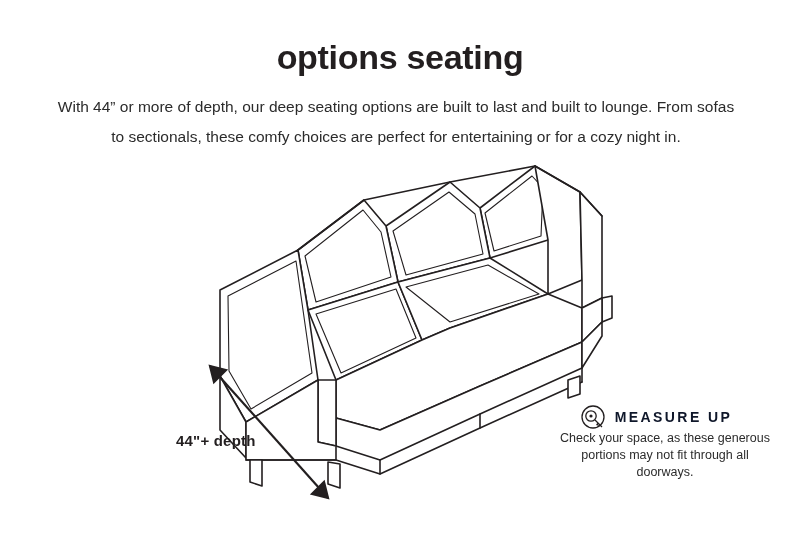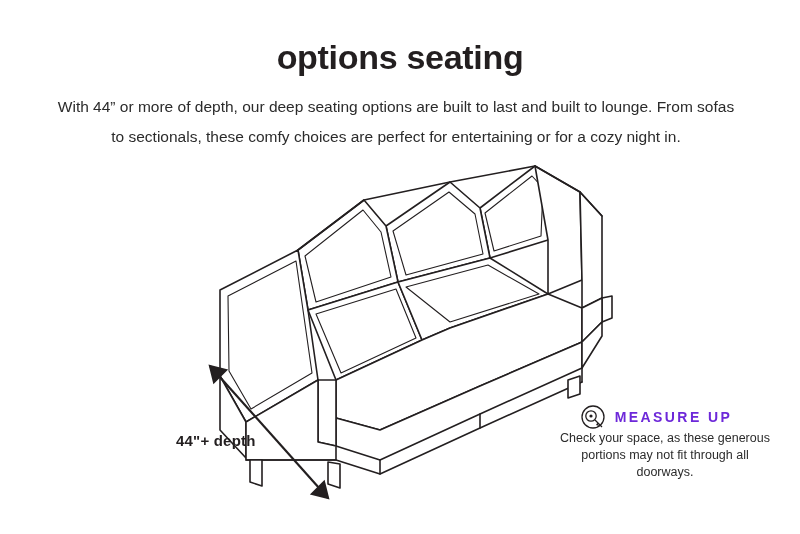--- a/index.html
+++ b/index.html
@@ -70,21 +70,21 @@
   .measure-title-row {
     display: flex;
     align-items: center;
     justify-content: center;
     gap: 9px;
   }
   .measure-title {
     font-size: 14px;
     font-weight: bold;
     letter-spacing: 2.4px;
-    color: #6d28d9;
+    color: #0f172a;
   }
   .measure-icon {
     width: 26px;
     height: 26px;
     flex: 0 0 26px;
   }
   .measure-text {
     margin-top: 0;
     font-size: 12.5px;
     line-height: 17px;

